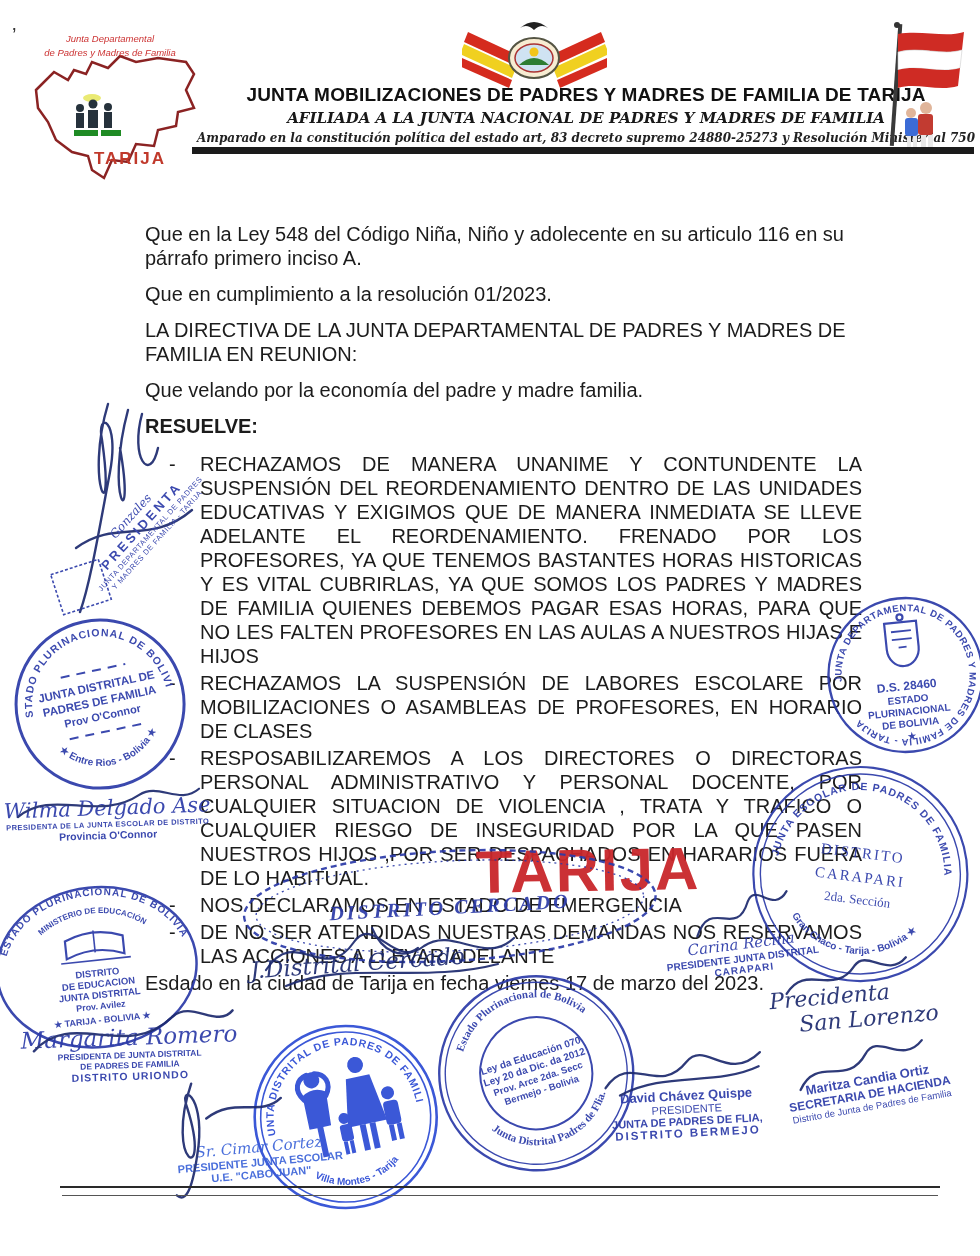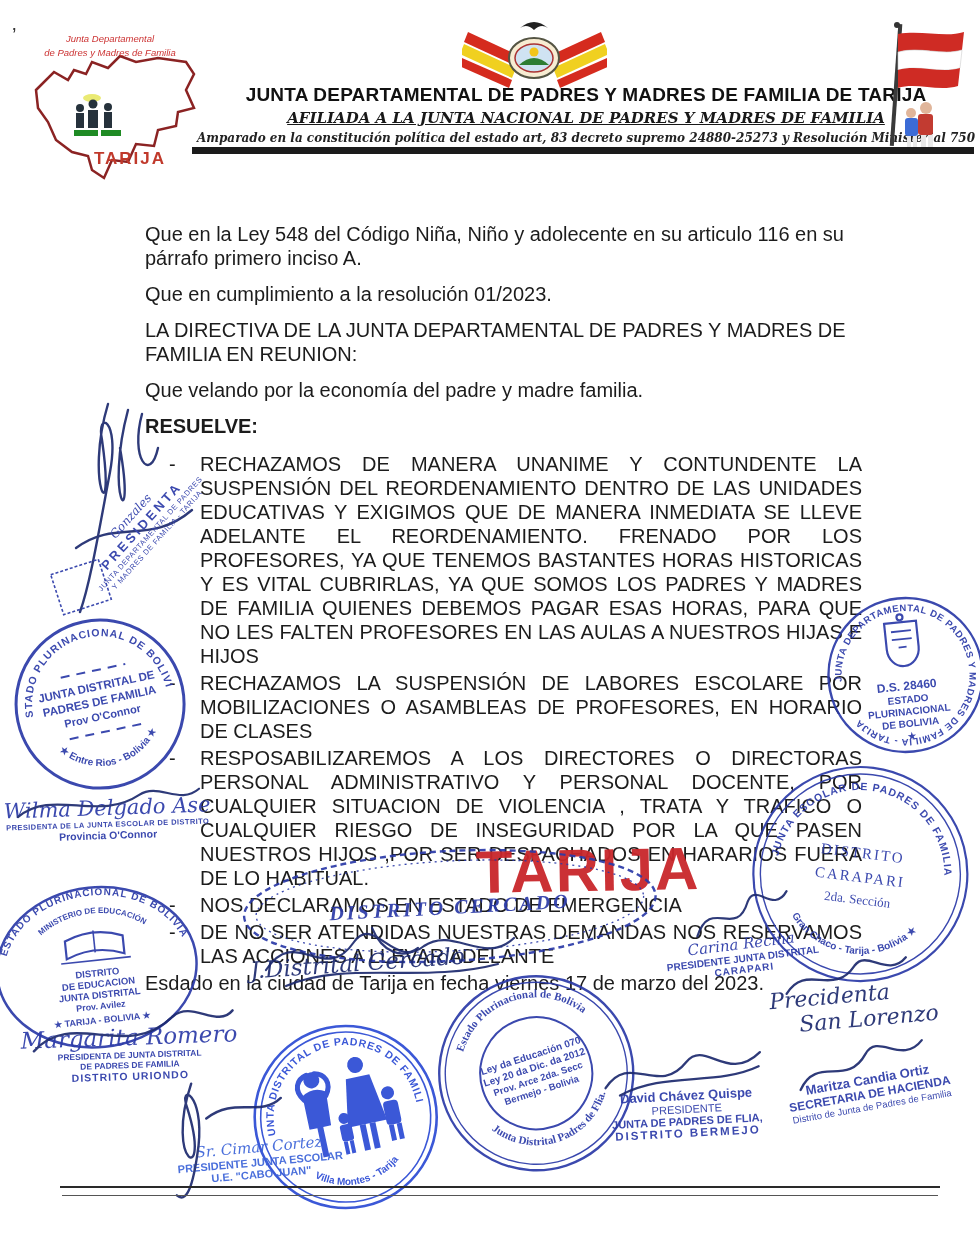--- a/index.html
+++ b/index.html
@@ -1,21 +1,21 @@
 <!DOCTYPE html>
 <html><head>
 <meta charset="utf-8">
 <style>
   html,body{margin:0;padding:0;background:#e8e8e8;}
   .page{position:relative;width:980px;height:1256px;background:#ffffff;overflow:hidden;
         font-family:"Liberation Sans",sans-serif;color:#1c1c1c;}
   
   .hdr-text{position:absolute;left:195px;top:84px;width:782px;text-align:center;}
   .org-title{font-size:19px;font-weight:700;letter-spacing:.2px;color:#111;}
-  .affil{font-family:"DejaVu Serif",serif;font-style:italic;font-weight:700;font-size:15px;margin-top:3px;color:#181818;text-decoration:underline;}
+  .affil{font-family:"DejaVu Serif",serif;font-style:italic;font-weight:700;font-size:15px;margin-top:3px;color:#181818;}
   .legal{font-family:"DejaVu Serif",serif;font-style:italic;font-weight:700;font-size:12px;margin-top:4px;color:#222;}
   .hdr-rule{position:absolute;left:192px;top:147px;width:782px;height:7px;background:#1b1b1b;}
   .logo-left{position:absolute;left:8px;top:12px;}
   .coat{position:absolute;left:462px;top:16px;}
   .flag{position:absolute;left:842px;top:16px;}
   .corner-mark{position:absolute;left:12px;top:24px;font-size:20px;color:#333;}
   
   .doc-body{position:absolute;left:145px;top:222px;width:717px;font-size:20px;line-height:24px;}
   .doc-body p{margin:0 0 12px 0;}
   .resolve{font-weight:700;margin-top:4px;}
@@ -78,21 +78,21 @@
       <path d="M145 42 L95 64 L98 72 L148 50 Z" fill="#d52b1e"></path>
       <path d="M58 12 Q72 0 86 12 Q79 7 72 14 Q65 7 58 12 Z" fill="#222"></path>
       <ellipse cx="72" cy="42" rx="25" ry="20" fill="#f7ecd2" stroke="#554" stroke-width="2"></ellipse>
       <ellipse cx="72" cy="42" rx="19" ry="14" fill="#cfe3f2" stroke="#a33" stroke-width="1.5"></ellipse>
       <path d="M57 49 q15 -14 30 0 z" fill="#2e7d32"></path>
       <circle cx="72" cy="36" r="4.5" fill="#f3c519"></circle>
     </svg>
   </div>
 
   <div class="hdr-text">
-    <div class="org-title">JUNTA DEPARTAMENTAL DE PADRES Y MADRES DE FAMILIA DE TARIJA</div>
+    <div class="org-title">JUNTA MOBILIZACIONES DE PADRES Y MADRES DE FAMILIA DE TARIJA</div>
     <div class="affil">AFILIADA A LA JUNTA NACIONAL DE PADRES Y MADRES DE FAMILIA</div>
     <div class="legal">Amparado en la constitución política del estado art, 83 decreto supremo 24880-25273 y Resolución Ministerial 750</div>
   </div>
 
   <div class="flag">
     <svg width="125" height="145" viewBox="0 0 125 145">
       <rect x="52" y="8" width="4" height="122" fill="#3a3a3a" transform="rotate(4 54 70)"></rect>
       <circle cx="55" cy="9" r="3" fill="#333"></circle>
       <path d="M56 18 C80 14 104 22 122 16 L120 34 C100 40 78 30 56 36 Z" fill="#cf2b24"></path>
       <path d="M56 36 C78 30 100 40 120 34 L118 52 C98 58 76 48 56 54 Z" fill="#ffffff" stroke="#ccc" stroke-width=".6"></path>

